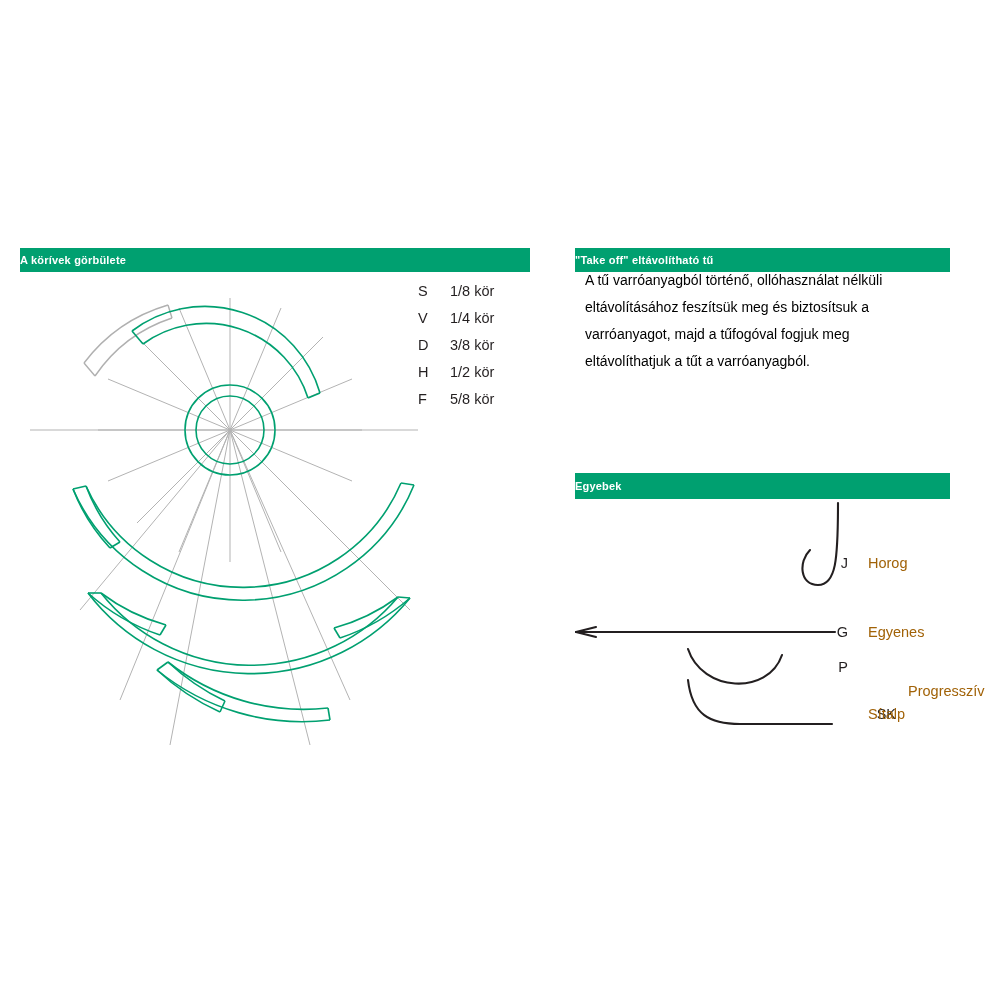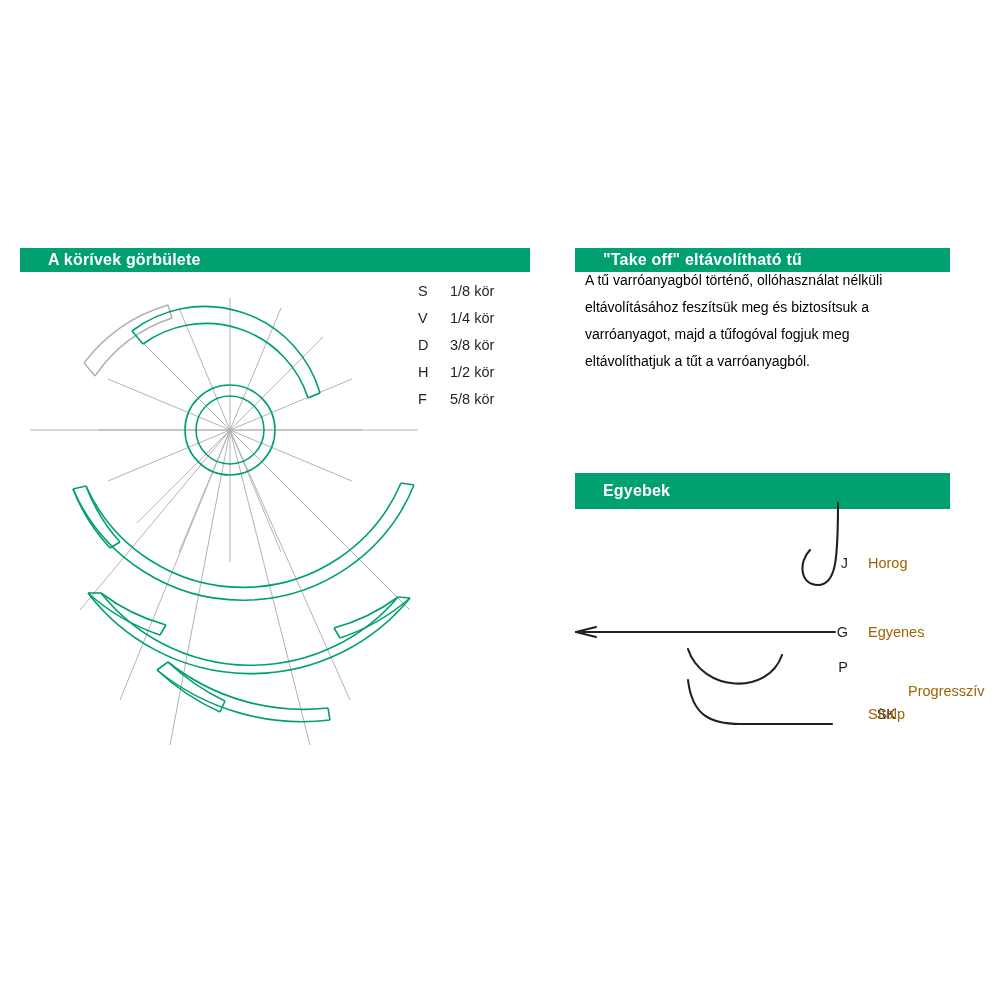--- a/index.html
+++ b/index.html
@@ -20,30 +20,30 @@
     width: 1000px;
     height: 1000px;
   }
 
   
   .bar {
     position: absolute;
     background: #00a070;
     color: #ffffff;
     font-weight: bold;
-    font-size: 16px;
+    font-size: 11px;
     letter-spacing: 0.2px;
     display: flex;
     align-items: center;
-    padding-left: 28px;
+    padding-left: 0;
     box-sizing: border-box;
   }
   #bar-curvature { left: 20px;  top: 248px; width: 510px; height: 24px; }
   #bar-takeoff   { left: 575px; top: 248px; width: 375px; height: 24px; }
-  #bar-others    { left: 575px; top: 473px; width: 375px; height: 36px; align-items: center; }
+  #bar-others    { left: 575px; top: 473px; width: 375px; height: 26px; align-items: center; }
 
   
   .legend {
     position: absolute;
     left: 418px;
     top: 283px;
     width: 120px;
     font-size: 14.5px;
     color: #231f20;
   }

